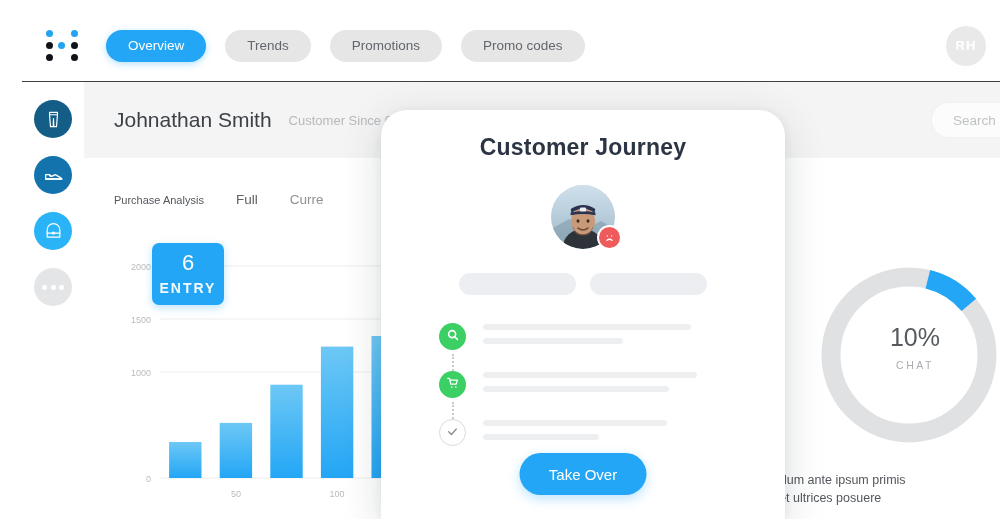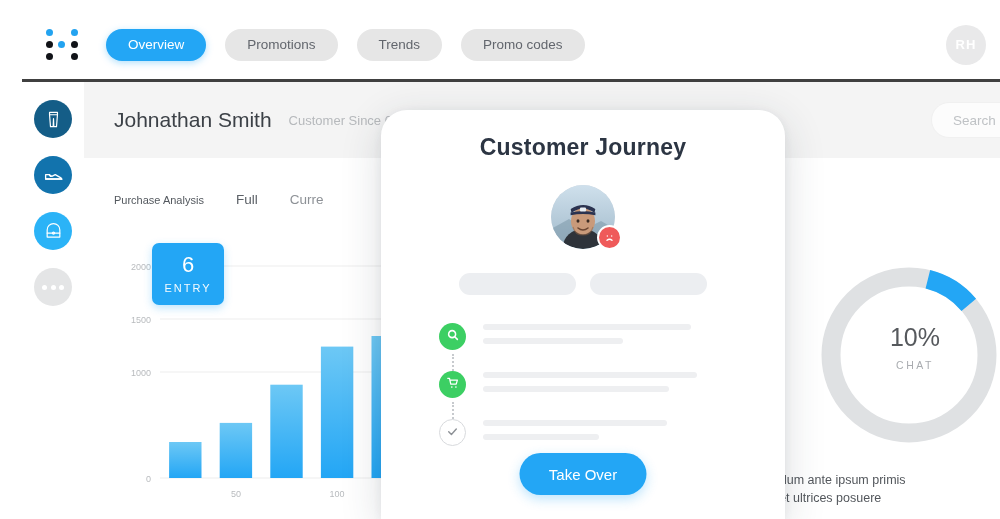--- a/index.html
+++ b/index.html
@@ -24,21 +24,21 @@
 
   
   .topnav {
     position: absolute;
     left: 22px; top: 10px;
     width: 978px; height: 72px;
     background: #ffffff;
     display: flex;
     align-items: center;
     padding-left: 22px;
-    border-bottom: 3px solid #404040;
+    border-bottom: 1px solid #404040;
   }
 
   .logo {
     width: 36px; height: 34px;
     display: grid;
     grid-template-columns: repeat(3, 1fr);
     grid-template-rows: repeat(3, 1fr);
     gap: 2px;
     margin-right: 26px;
     flex: 0 0 auto;
@@ -216,23 +216,24 @@
     color: #ffffff;
     cursor: pointer;
   }
   .chip .val {
     font-size: 22px;
     line-height: 1;
     margin-bottom: 6px;
     font-weight: 400;
   }
   .chip .lbl {
-    font-size: 11px;
+    font-size: 14px;
     letter-spacing: 2px;
     opacity: .95;
+    font-weight: bold;
   }
   .chip.primary  { background: #23a6f5; box-shadow: 0 3px 9px rgba(35,166,245,.30); }
   .chip.secondary{ background: #86cdf3; box-shadow: 0 3px 9px rgba(134,205,243,.30); }
 
   
   .chart-wrap {
     position: absolute;
     left: 30px; top: 100px;
     width: 560px; height: 250px;
   }
@@ -413,22 +414,22 @@
       <i class="dark"></i>
         <i class="blue"></i>
         <i class="dark"></i>
       <i class="dark"></i>
         <i class="off"></i>
         <i class="dark"></i>
     </div>
 
     <div class="tabs">
       <button class="tab active">Overview</button>
+      <button class="tab">Trends</button>
       <button class="tab">Promotions</button>
-      <button class="tab">Trends</button>
       <button class="tab">Promo codes</button>
     </div>
 
     <div class="avatar-badge">RH</div>
   </div>
 
   <div class="rail">
 
     <div class="rail-icon c1">
       <span>

